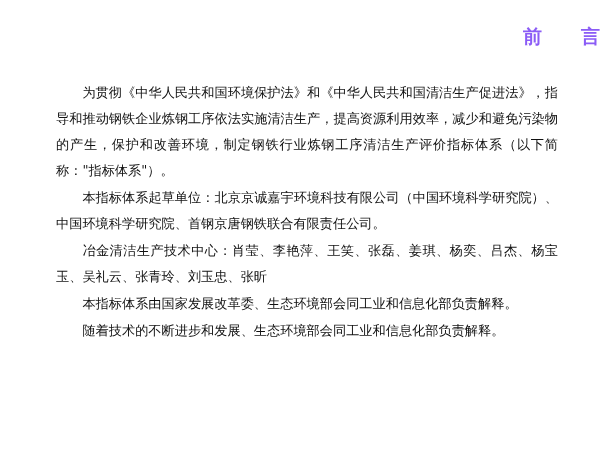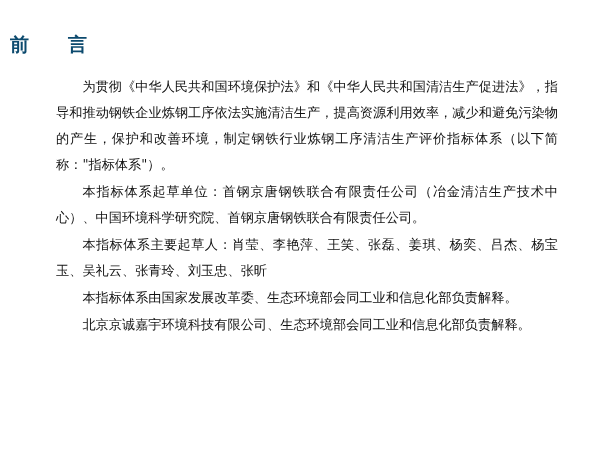--- a/index.html
+++ b/index.html
@@ -17,31 +17,31 @@
   .page {
     position: relative;
     width: 610px;
     height: 452px;
     box-sizing: border-box;
     padding: 0;
     background: #ffffff;
   }
   .doc-title {
     margin: 0;
-    padding-top: 32px;
-    text-align: left;
+    padding-top: 24px;
+    text-align: right;
     font-size: 19px;
     font-weight: bold;
     letter-spacing: 10px;
     text-indent: 10px;
     font-family: "DejaVu Serif", "Liberation Serif", serif;
-    color: #0c4a6e;
+    color: #8b5cf6;
   }
   .body-block {
-    margin-top: 16px;
+    margin-top: 30px;
     padding-left: 56px;
     padding-right: 52px;
   }
   .para {
     margin: 0 0 1px 0;
     font-size: 13.2px;
     line-height: 26px;
     text-align: justify;
     text-justify: inter-ideograph;
     text-indent: 2em;
@@ -51,19 +51,19 @@
 </style>
 </head>
 <body>
 
 <div class="page">
 
   <h1 class="doc-title">前　言</h1>
 
   <div class="body-block">
     <p class="para">为贯彻《中华人民共和国环境保护法》和《中华人民共和国清洁生产促进法》，指导和推动钢铁企业炼钢工序依法实施清洁生产，提高资源利用效率，减少和避免污染物的产生，保护和改善环境，制定钢铁行业炼钢工序清洁生产评价指标体系（以下简称："指标体系"）。</p>
-    <p class="para">本指标体系起草单位：首钢京唐钢铁联合有限责任公司（冶金清洁生产技术中心）、中国环境科学研究院、首钢京唐钢铁联合有限责任公司。</p>
-    <p class="para">本指标体系主要起草人：肖莹、李艳萍、王笑、张磊、姜琪、杨奕、吕杰、杨宝玉、吴礼云、张青玲、刘玉忠、张昕</p>
+    <p class="para">本指标体系起草单位：北京京诚嘉宇环境科技有限公司（中国环境科学研究院）、中国环境科学研究院、首钢京唐钢铁联合有限责任公司。</p>
+    <p class="para">冶金清洁生产技术中心：肖莹、李艳萍、王笑、张磊、姜琪、杨奕、吕杰、杨宝玉、吴礼云、张青玲、刘玉忠、张昕</p>
     <p class="para">本指标体系由国家发展改革委、生态环境部会同工业和信息化部负责解释。</p>
-    <p class="para">北京京诚嘉宇环境科技有限公司、生态环境部会同工业和信息化部负责解释。</p>
+    <p class="para">随着技术的不断进步和发展、生态环境部会同工业和信息化部负责解释。</p>
   </div>
 
 </div>
 
 </body></html>

